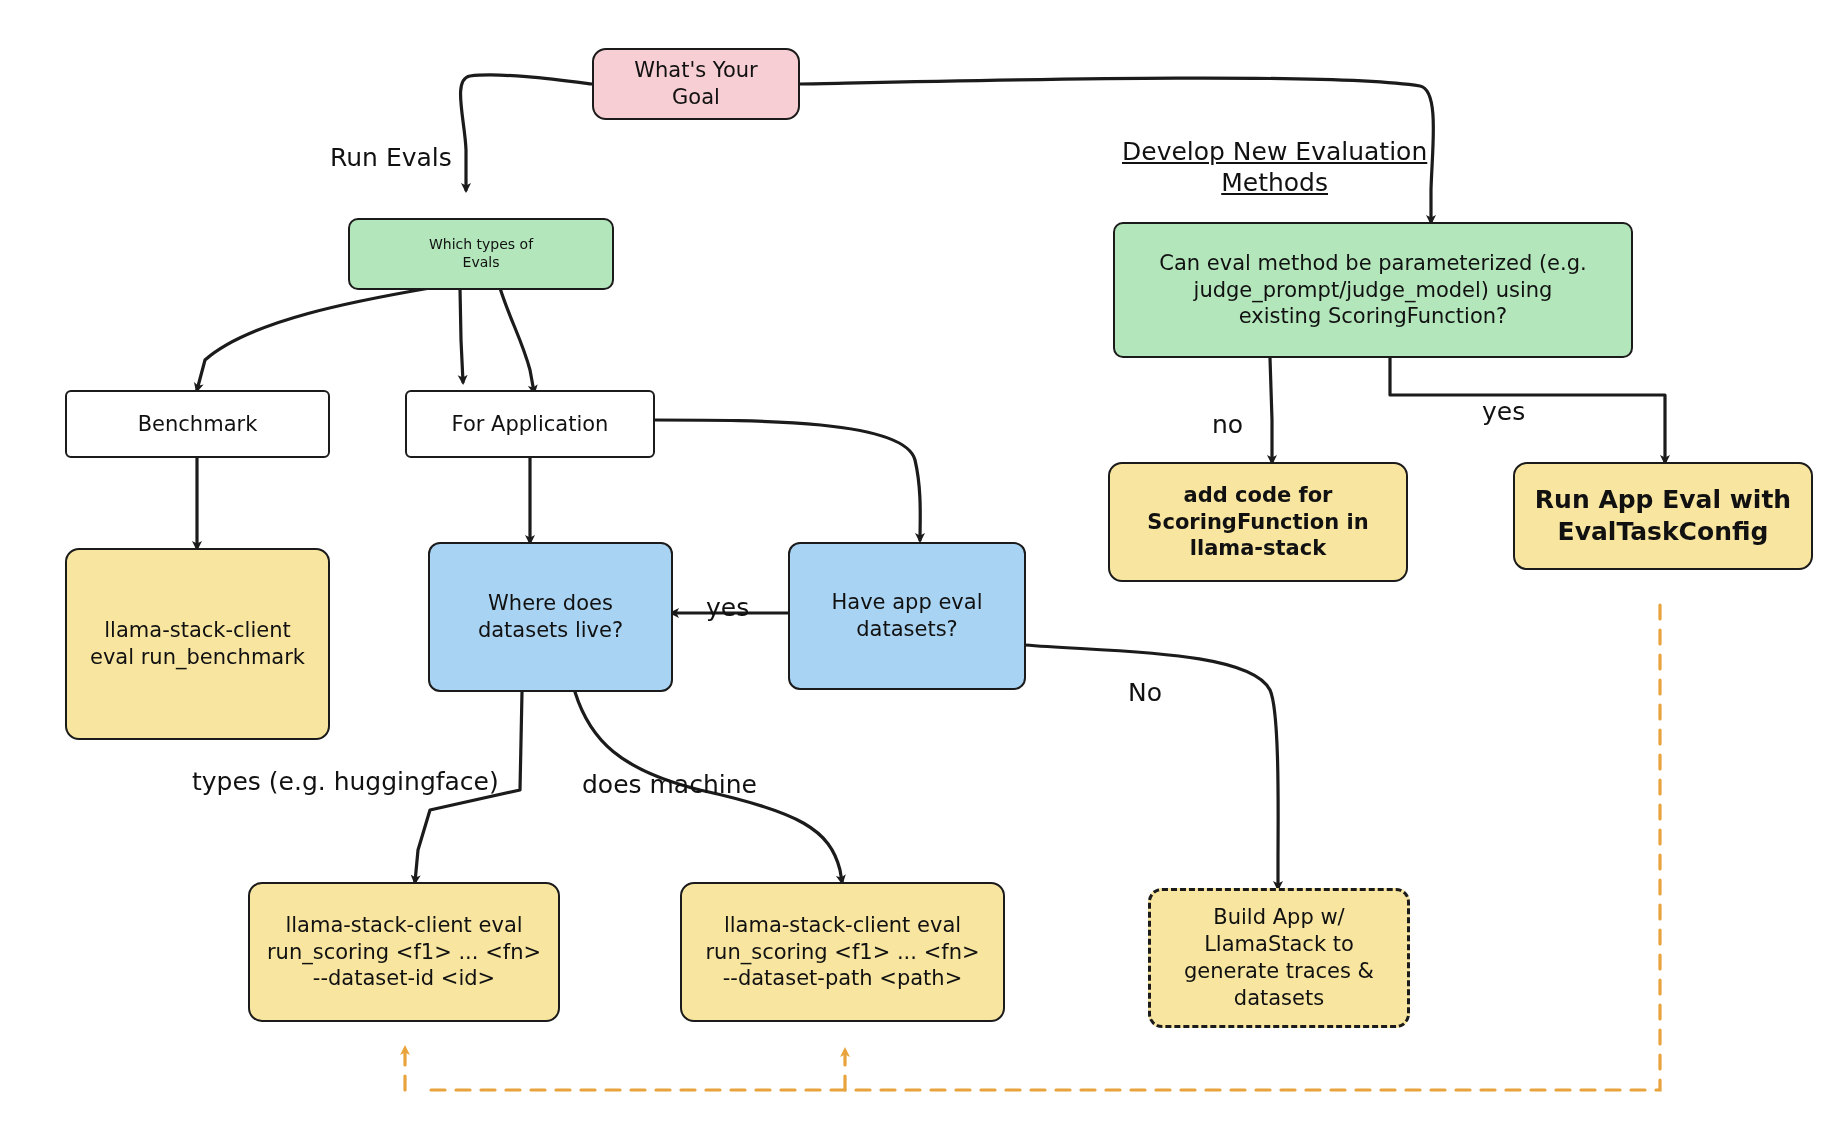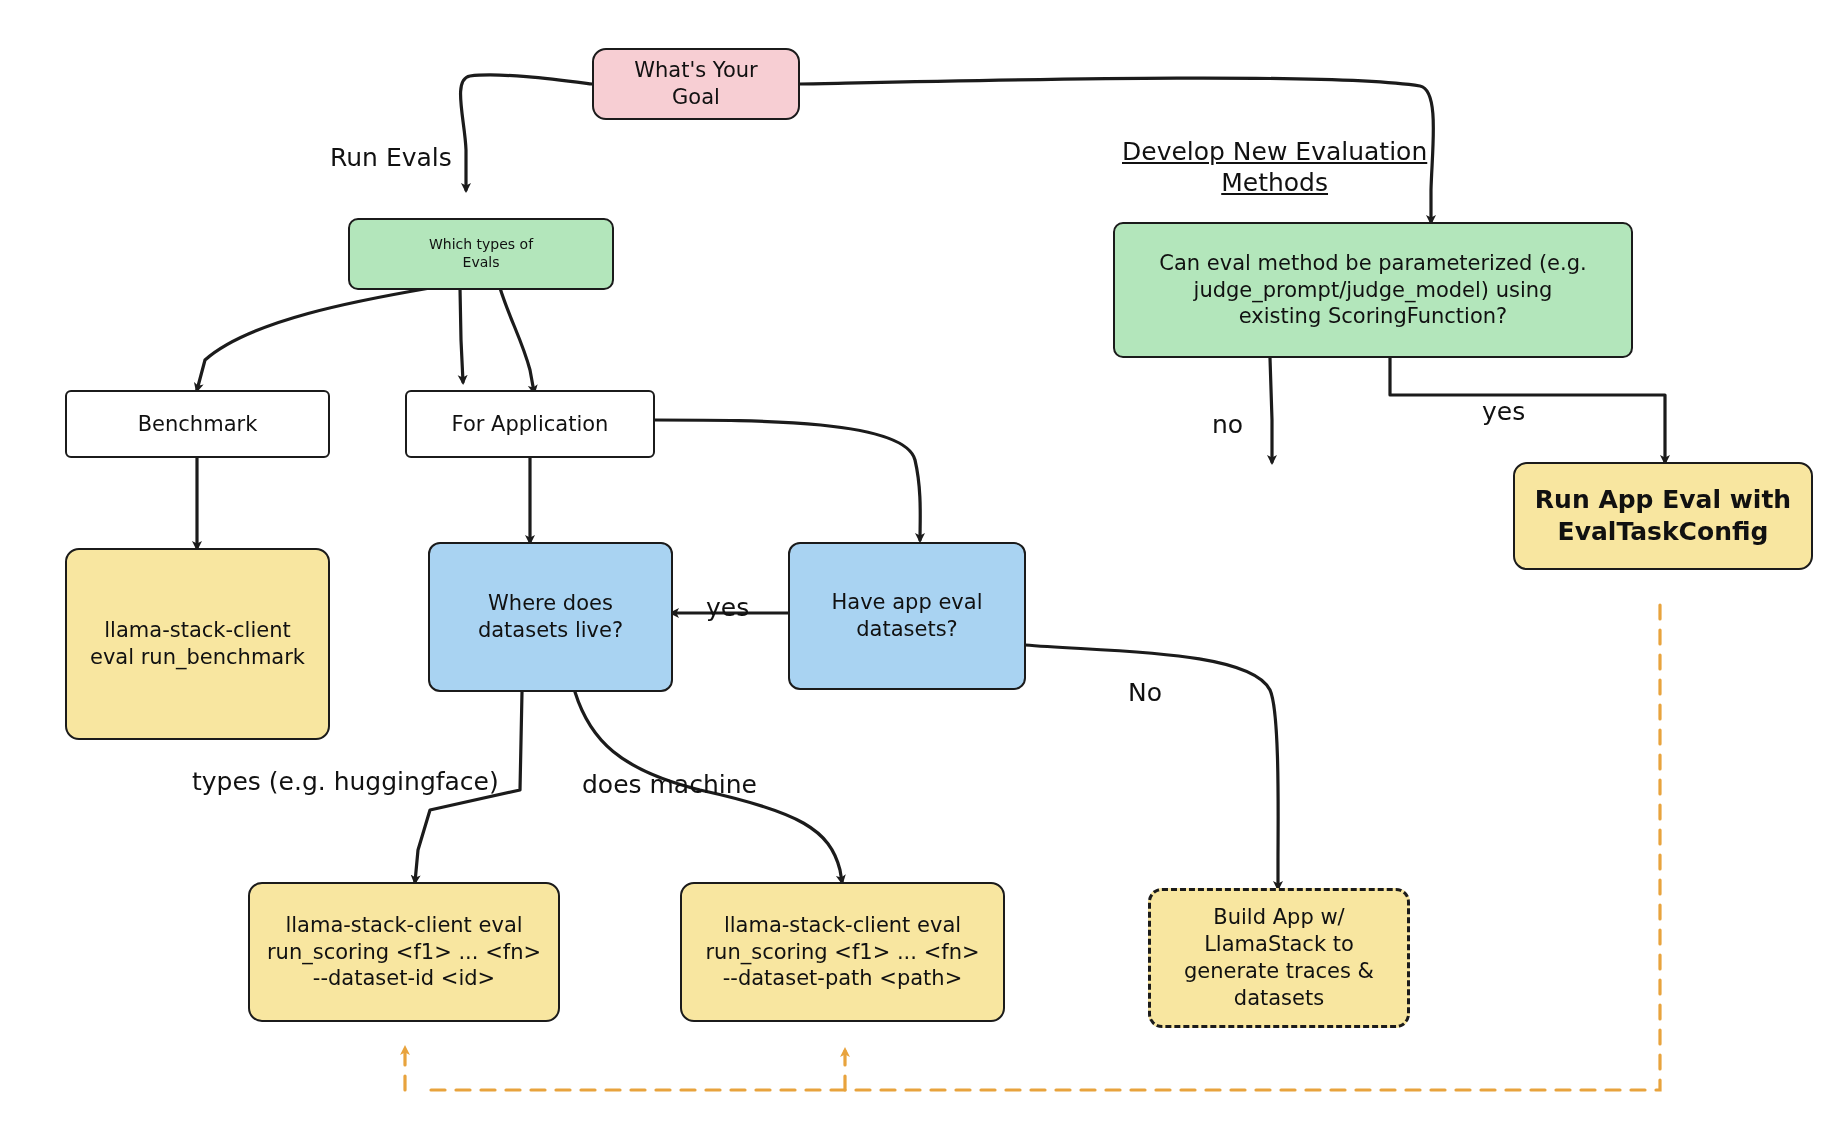--- a/index.html
+++ b/index.html
@@ -119,20 +119,23 @@
 Evals</div>
 
   <div class="node green" style="left:1113px; top:222px; width:520px; height:136px; font-size:21px;">Can eval method be parameterized (e.g.
 judge_prompt/judge_model) using
 existing ScoringFunction?</div>
 
   <div class="node white" style="left:65px; top:390px; width:265px; height:68px; font-size:21px;">Benchmark</div>
 
   <div class="node white" style="left:405px; top:390px; width:250px; height:68px; font-size:21px;">For Application</div>
 
+  <div class="node yellow" style="left:1108px; top:462px; width:300px; height:120px; font-size:21px; font-weight:600;">add code for
+ScoringFunction in
+llama-stack</div>
 
   <div class="node yellow" style="left:1513px; top:462px; width:300px; height:108px; font-size:25px; font-weight:600;">Run App Eval with
 EvalTaskConfig</div>
 
   <div class="node yellow" style="left:65px; top:548px; width:265px; height:192px; font-size:21px;">llama-stack-client
 eval run_benchmark</div>
 
   <div class="node blue" style="left:428px; top:542px; width:245px; height:150px; font-size:21px;">Where does
 datasets live?</div>
 

